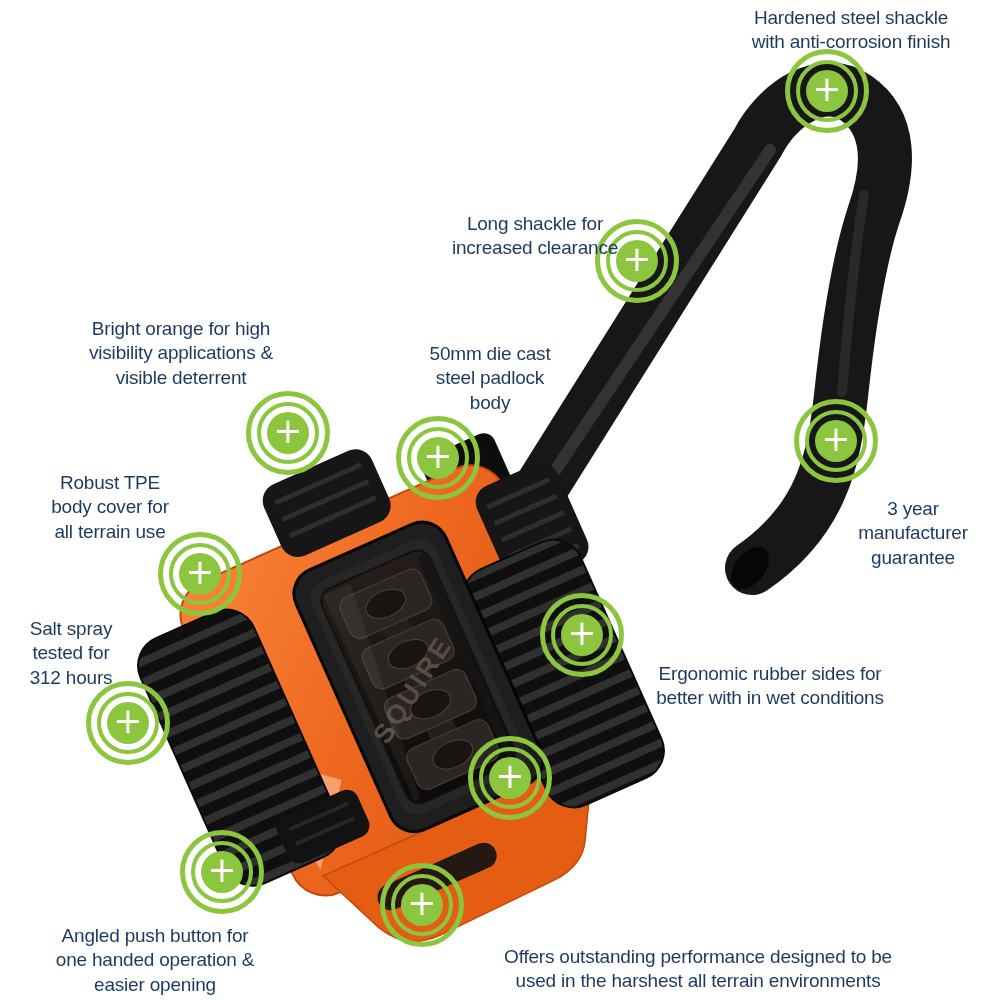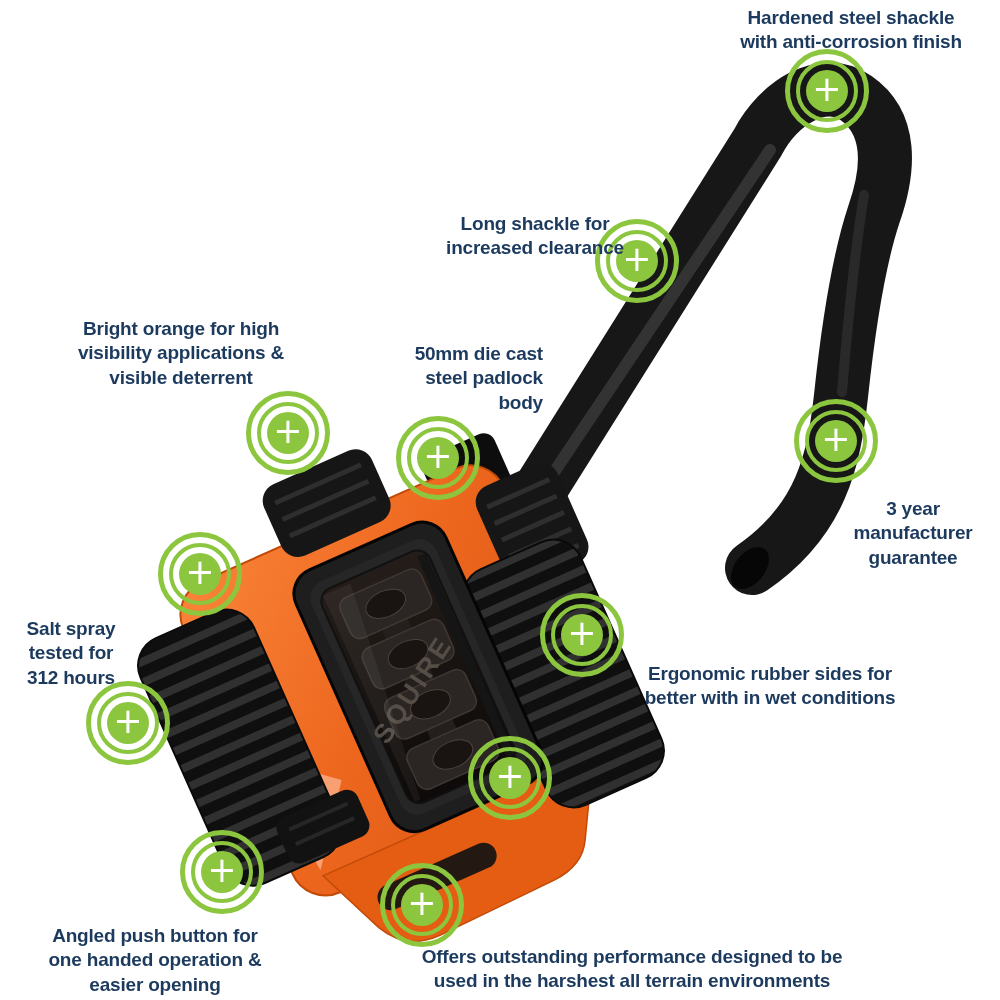--- a/index.html
+++ b/index.html
@@ -3,21 +3,21 @@
 <meta charset="utf-8">
 <style>
   html,body{margin:0;padding:0;background:#fff;}
   .stage{
     position:relative;width:1000px;height:1000px;background:#ffffff;
     overflow:hidden;font-family:"Liberation Sans",sans-serif;
   }
   .illustration{position:absolute;left:0;top:0;width:1000px;height:1000px;}
   .callout{
     position:absolute;transform:translateX(-50%);
-    color:#1c3a5e;font-weight:bold;font-size:19px;line-height:1.28;
+    color:#1c3a5e;font-weight:normal;font-size:19px;line-height:1.28;
     text-align:center;white-space:pre-line;letter-spacing:-0.2px;
   }
   .marker{
     position:absolute;width:84px;height:84px;transform:translate(-50%,-50%);
     cursor:pointer;
   }
   .ring{position:absolute;border-radius:50%;border-style:solid;border-color:#8cc63f;}
   .ring-outer{inset:0;border-width:5px;}
   .ring-mid{inset:11px;border-width:4px;}
   .core{
@@ -184,30 +184,33 @@
       </div>
   </div>
 
   <div class="callout" style="left:851px;top:6px;width:290px;">Hardened steel shackle
 with anti-corrosion finish</div>
   <div class="callout" style="left:535px;top:168px;width:260px;margin-top:44px;">Long shackle for
 increased clearance</div>
   <div class="callout" style="left:181px;top:317px;width:300px;text-align:center;">Bright orange for high
 visibility applications &amp;
 visible deterrent</div>
-  <div class="callout" style="left:448px;top:342px;width:190px;text-align:right;">50mm die cast
+  <div class="callout" style="left:490px;top:342px;width:190px;">50mm die cast
 steel padlock
 body</div>
+  <div class="callout" style="left:110px;top:471px;width:200px;">Robust TPE
+body cover for
+all terrain use</div>
   <div class="callout" style="left:71px;top:617px;width:160px;">Salt spray
 tested for
 312 hours</div>
   <div class="callout" style="left:913px;top:497px;width:170px;">3 year
 manufacturer
 guarantee</div>
   <div class="callout" style="left:770px;top:662px;width:330px;">Ergonomic rubber sides for
 better with in wet conditions</div>
   <div class="callout" style="left:155px;top:924px;width:290px;">Angled push button for
 one handed operation &amp;
 easier opening</div>
-  <div class="callout" style="left:632px;top:945px;width:540px;">Offers outstanding performance designed to be
+  <div class="callout" style="left:698px;top:945px;width:540px;">Offers outstanding performance designed to be
 used in the harshest all terrain environments</div>
 
 </div>
 
 </body></html>

